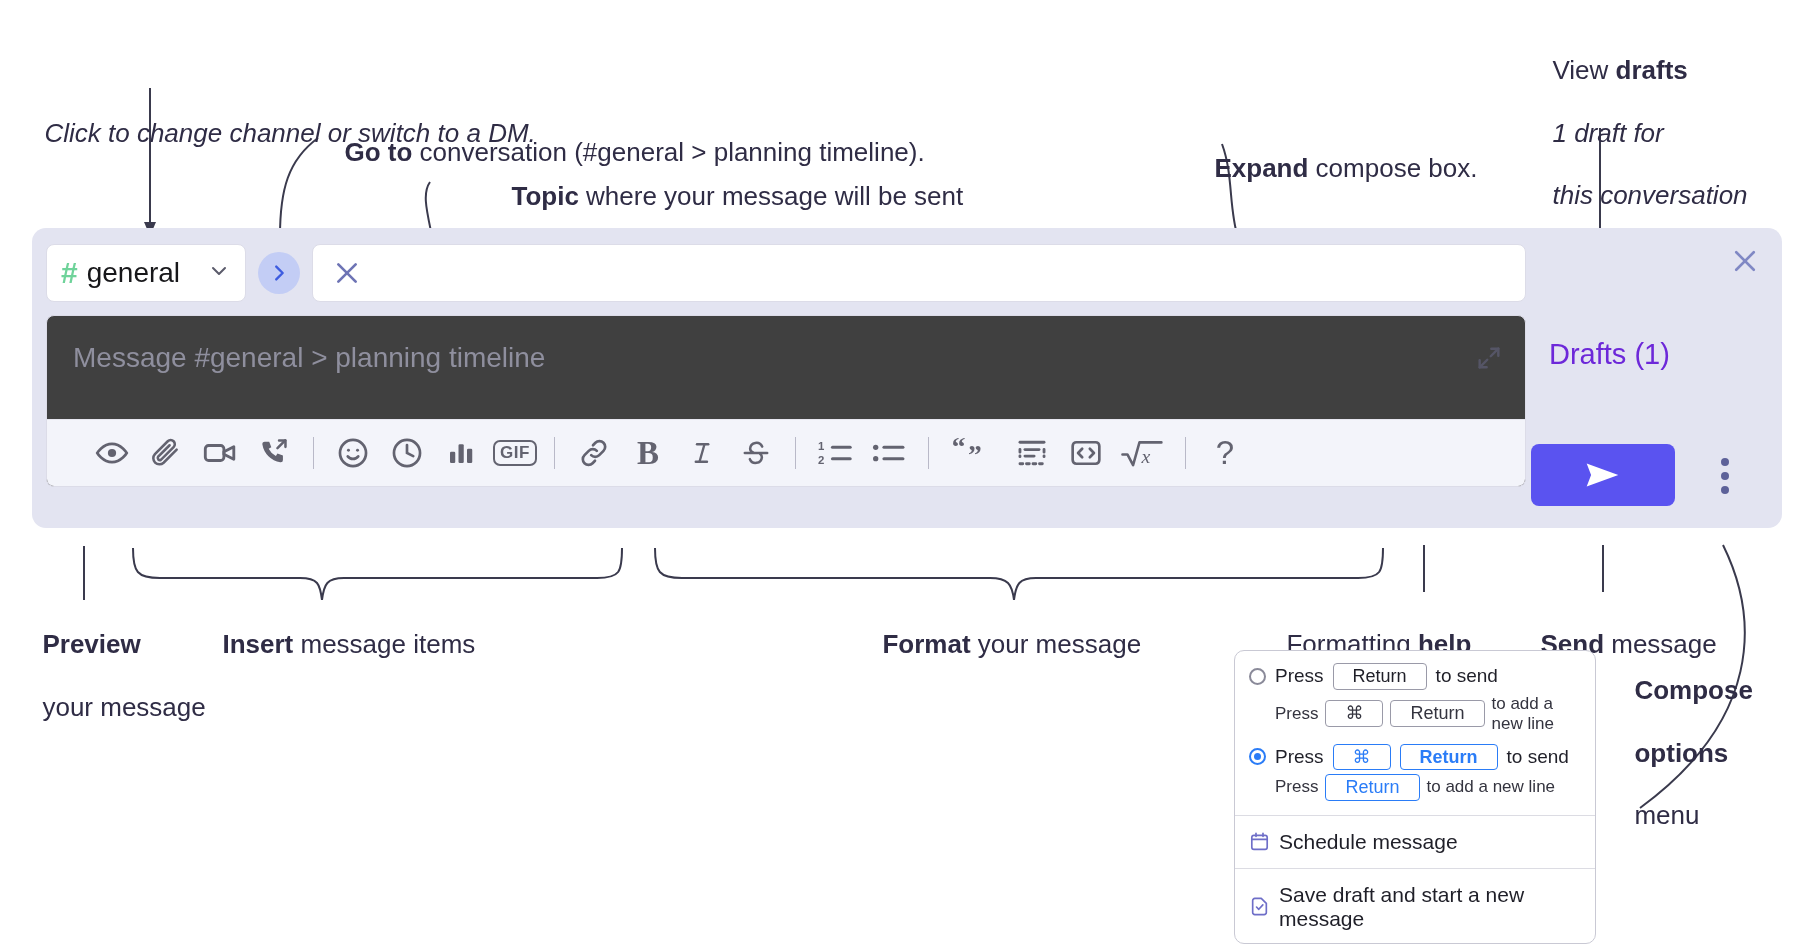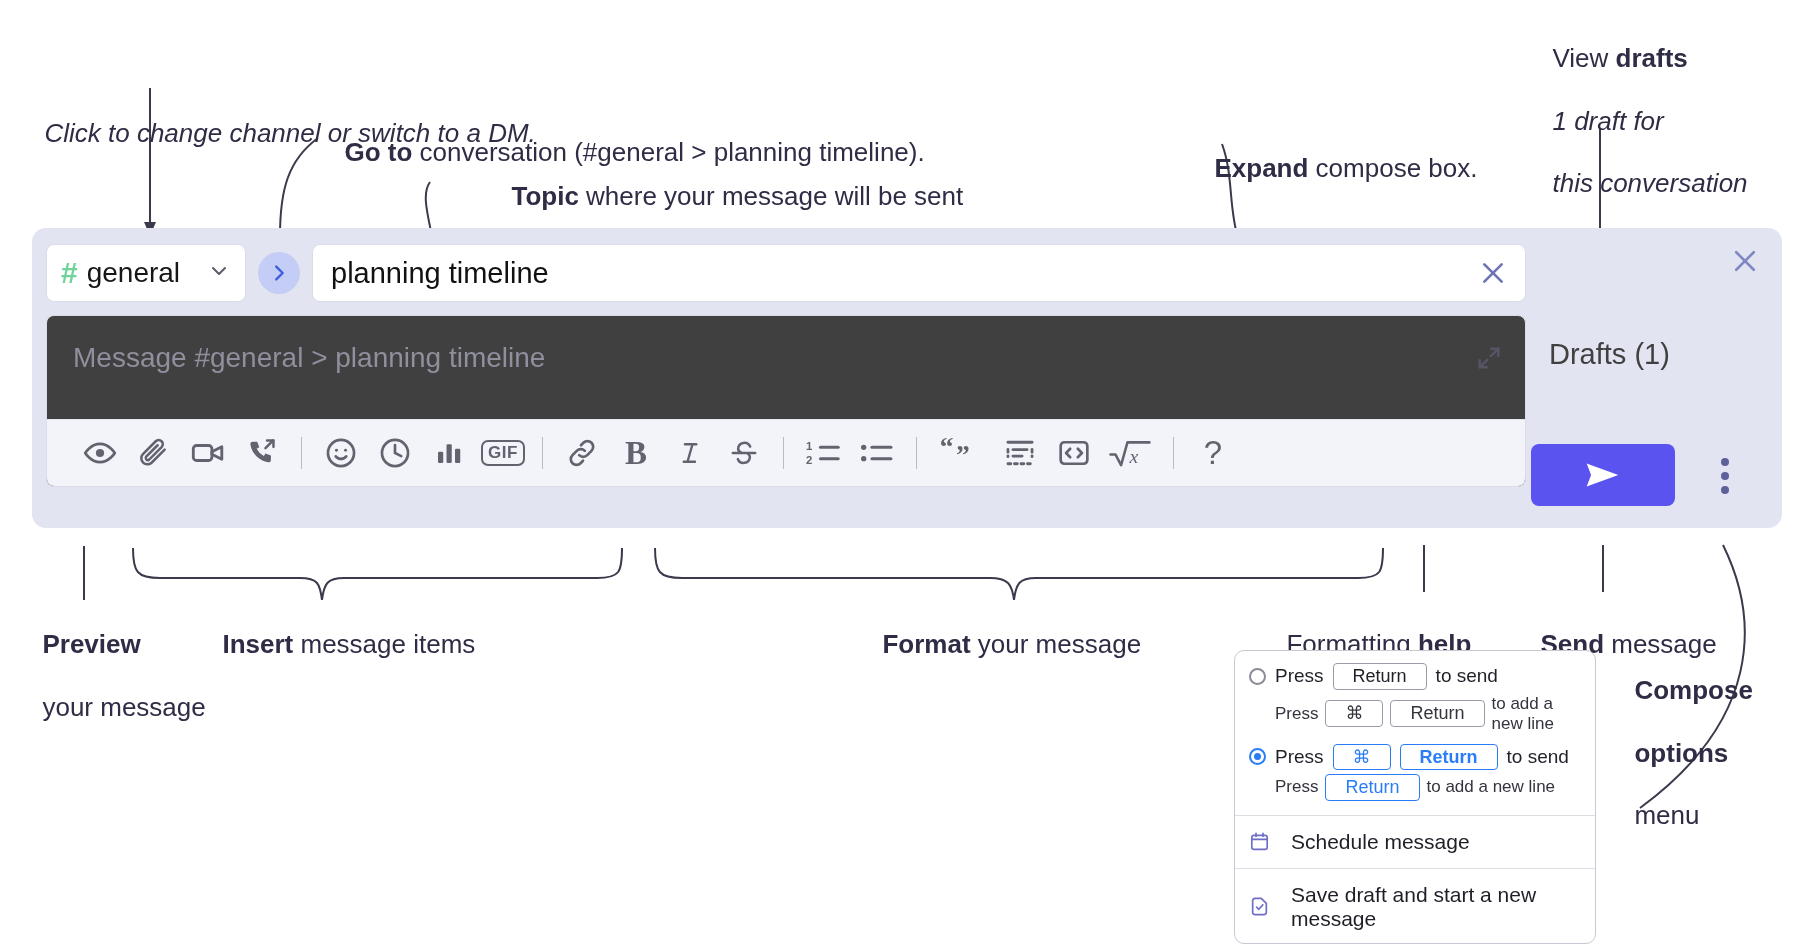--- a/index.html
+++ b/index.html
@@ -41,34 +41,34 @@
   #message-box{
     margin-top:13px;background:#404040;border:1px solid #dcdce8;border-radius:8px;
     height:172px;position:relative;box-sizing:border-box;overflow:hidden;
   }
   #message-placeholder{
     position:absolute;left:26px;top:26px;font-size:28px;color:#8f8f9e;
   }
   #expand-btn{position:absolute;right:22px;top:28px;color:#555566;}
   #toolbar{
     position:absolute;left:0;right:0;bottom:0;height:66px;background:#f3f4fa;
-    border-top:1px solid #e6e6ef;display:flex;align-items:center;padding-left:26px;gap:0;
+    border-top:1px solid #e6e6ef;display:flex;align-items:center;padding-left:38px;gap:0;
   }
   .tb{width:54px;height:54px;display:flex;align-items:center;justify-content:center;color:#636370;}
   .tb svg{display:block;}
   .tb-sep{width:1px;height:32px;background:#b9b9c8;margin:0 12px;}
   .gifbox{
     border:2.5px solid #636370;border-radius:7px;padding:1px 5px;font-size:17px;
     font-weight:700;letter-spacing:.5px;color:#636370;font-family:"Liberation Sans",sans-serif;
   }
   .bold-g{font-size:33px;font-weight:700;font-family:"Liberation Serif",serif;}
   .help-g{font-size:33px;font-weight:400;}
   
   #drafts-link{
-    position:absolute;left:1549px;top:338px;font-size:29px;color:#404040;
+    position:absolute;left:1549px;top:338px;font-size:29px;color:#6d28d9;
   }
   #panel-close{position:absolute;right:22px;top:18px;color:#8088c4;}
   #send-button{
     position:absolute;left:1531px;top:444px;width:144px;height:62px;background:#5a53f0;
     border-radius:8px;display:flex;align-items:center;justify-content:center;
   }
   #compose-options{
     position:absolute;left:1700px;top:452px;width:34px;height:48px;
     display:flex;flex-direction:column;align-items:center;justify-content:center;gap:6px;
   }
@@ -84,21 +84,21 @@
   .radio.on{border-color:#2a7cf7;position:relative;}
   .radio.on:after{content:"";position:absolute;left:3px;top:3px;width:7px;height:7px;border-radius:50%;background:#2a7cf7;}
   .key{
     border:1px solid #9a9aa8;border-radius:4px;padding:1px 19px;font-size:18px;display:inline-block;
     line-height:1.25;background:#fff;
   }
   .key.blue{border-color:#2a7cf7;color:#2a7cf7;font-weight:700;}
   .key.blue-plain{border-color:#2a7cf7;color:#2a7cf7;}
   .sub-row{display:flex;align-items:center;gap:7px;padding:2px 14px 6px 40px;font-size:17px;color:#34343f;}
   .menu-div{height:1px;background:#dcdce3;margin:8px 0;}
-  .menu-item{display:flex;align-items:center;gap:20px;padding:6px 14px;font-size:21px;}
+  .menu-item{display:flex;align-items:center;gap:8px;padding:6px 14px;font-size:21px;}
   .mi-icon{width:22px;height:22px;color:#6e6ec8;flex:0 0 auto;display:flex;align-items:center;}
   
   #lines{position:absolute;left:0;top:0;width:1814px;height:944px;pointer-events:none;}
 </style>
 </head>
 <body>
 
 <svg id="lines" viewBox="0 0 1814 944">
   <g fill="none" stroke="#3a3a4d" stroke-width="2">
 
@@ -143,21 +143,21 @@
 </div>
 
 <div class="ann" style="left:497px;top:150px;">
   <b>Topic</b><span> where your message will be sent</span>
 </div>
 
 <div class="ann" style="left:1200px;top:122px;">
   <b>Expand</b><span> compose box.</span>
 </div>
 
-<div class="ann" style="left:1538px;top:12px;">
+<div class="ann" style="left:1538px;top:24px;">
   <span><span>View </span><b>drafts</b></span><br>
   <i>1 draft for</i><br>
   <i>this conversation</i>
 </div>
 
 <div id="compose-panel">
 
   <div id="panel-close">
     <svg width="30" height="30" viewBox="0 0 24 24" fill="none" stroke="currentColor" stroke-width="2.1" stroke-linecap="round">
         <line x1="5" y1="5" x2="19" y2="19"></line>
@@ -178,21 +178,20 @@
         </span>
       </div>
 
       <div id="goto-btn">
         <svg width="22" height="22" viewBox="0 0 24 24" fill="none" stroke="#3d5ce0" stroke-width="2.6" stroke-linecap="round" stroke-linejoin="round">
             <polyline points="9 5 16 12 9 19"></polyline>
           </svg>
       </div>
 
       <div id="topic-field">
-        <span id="topic-value">planning timeline</span>
         <span id="topic-clear">
           <svg width="32" height="32" viewBox="0 0 24 24" fill="none" stroke="currentColor" stroke-width="2" stroke-linecap="round">
               <line x1="5.5" y1="5.5" x2="18.5" y2="18.5"></line>
               <line x1="18.5" y1="5.5" x2="5.5" y2="18.5"></line>
             </svg>
         </span>
       </div>
     </div>
 
     <div id="message-box">

